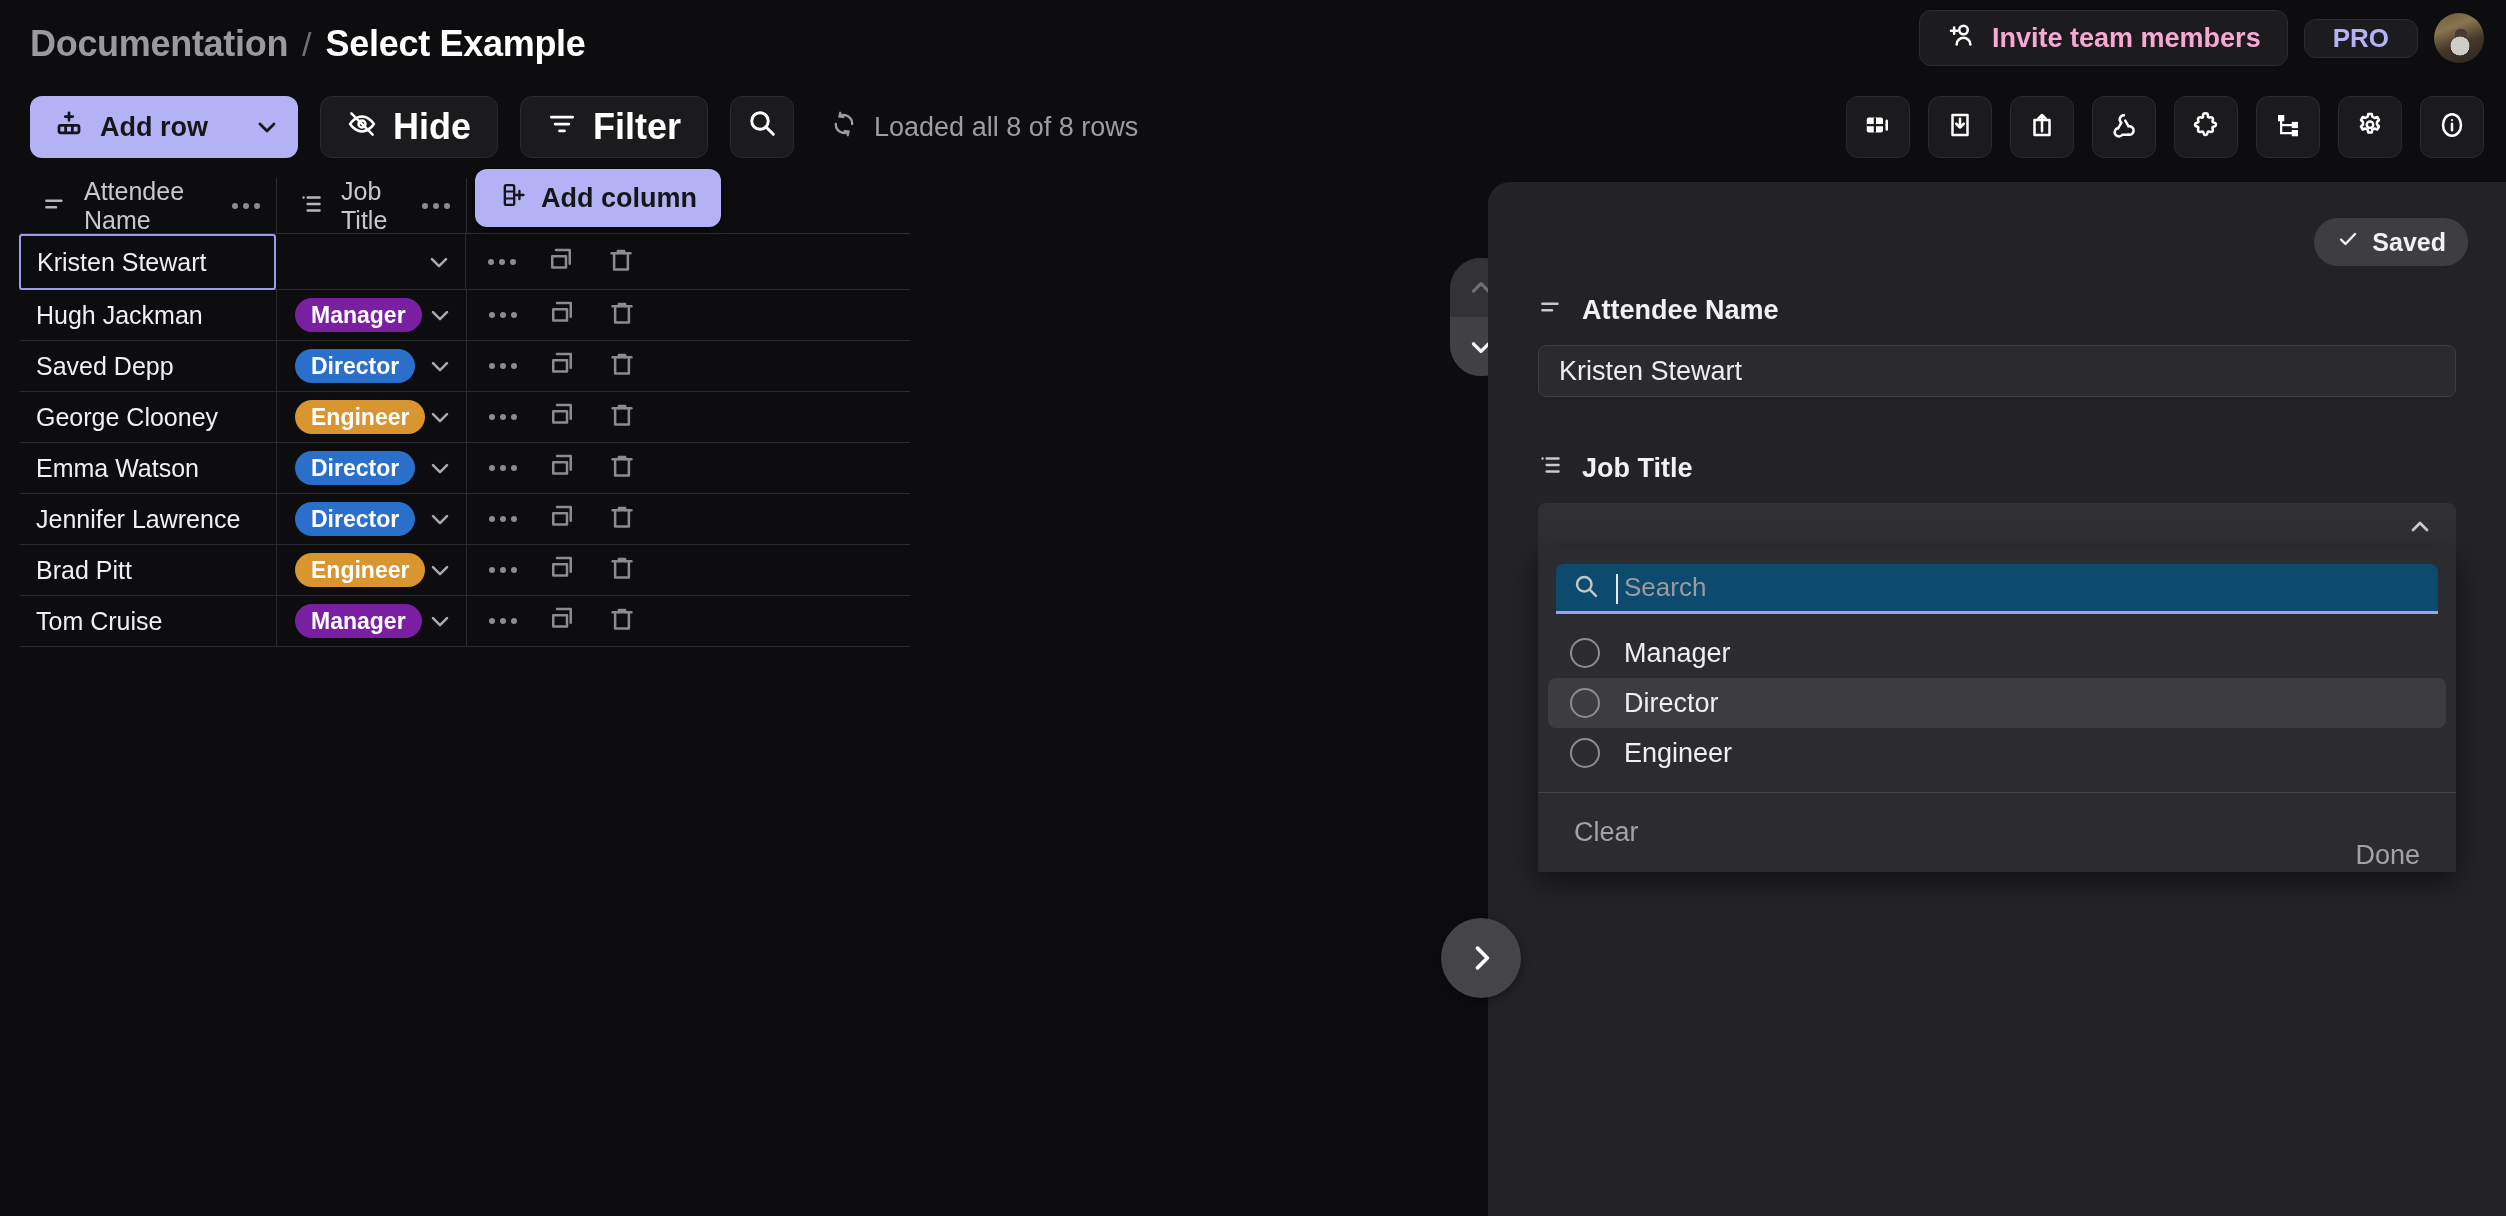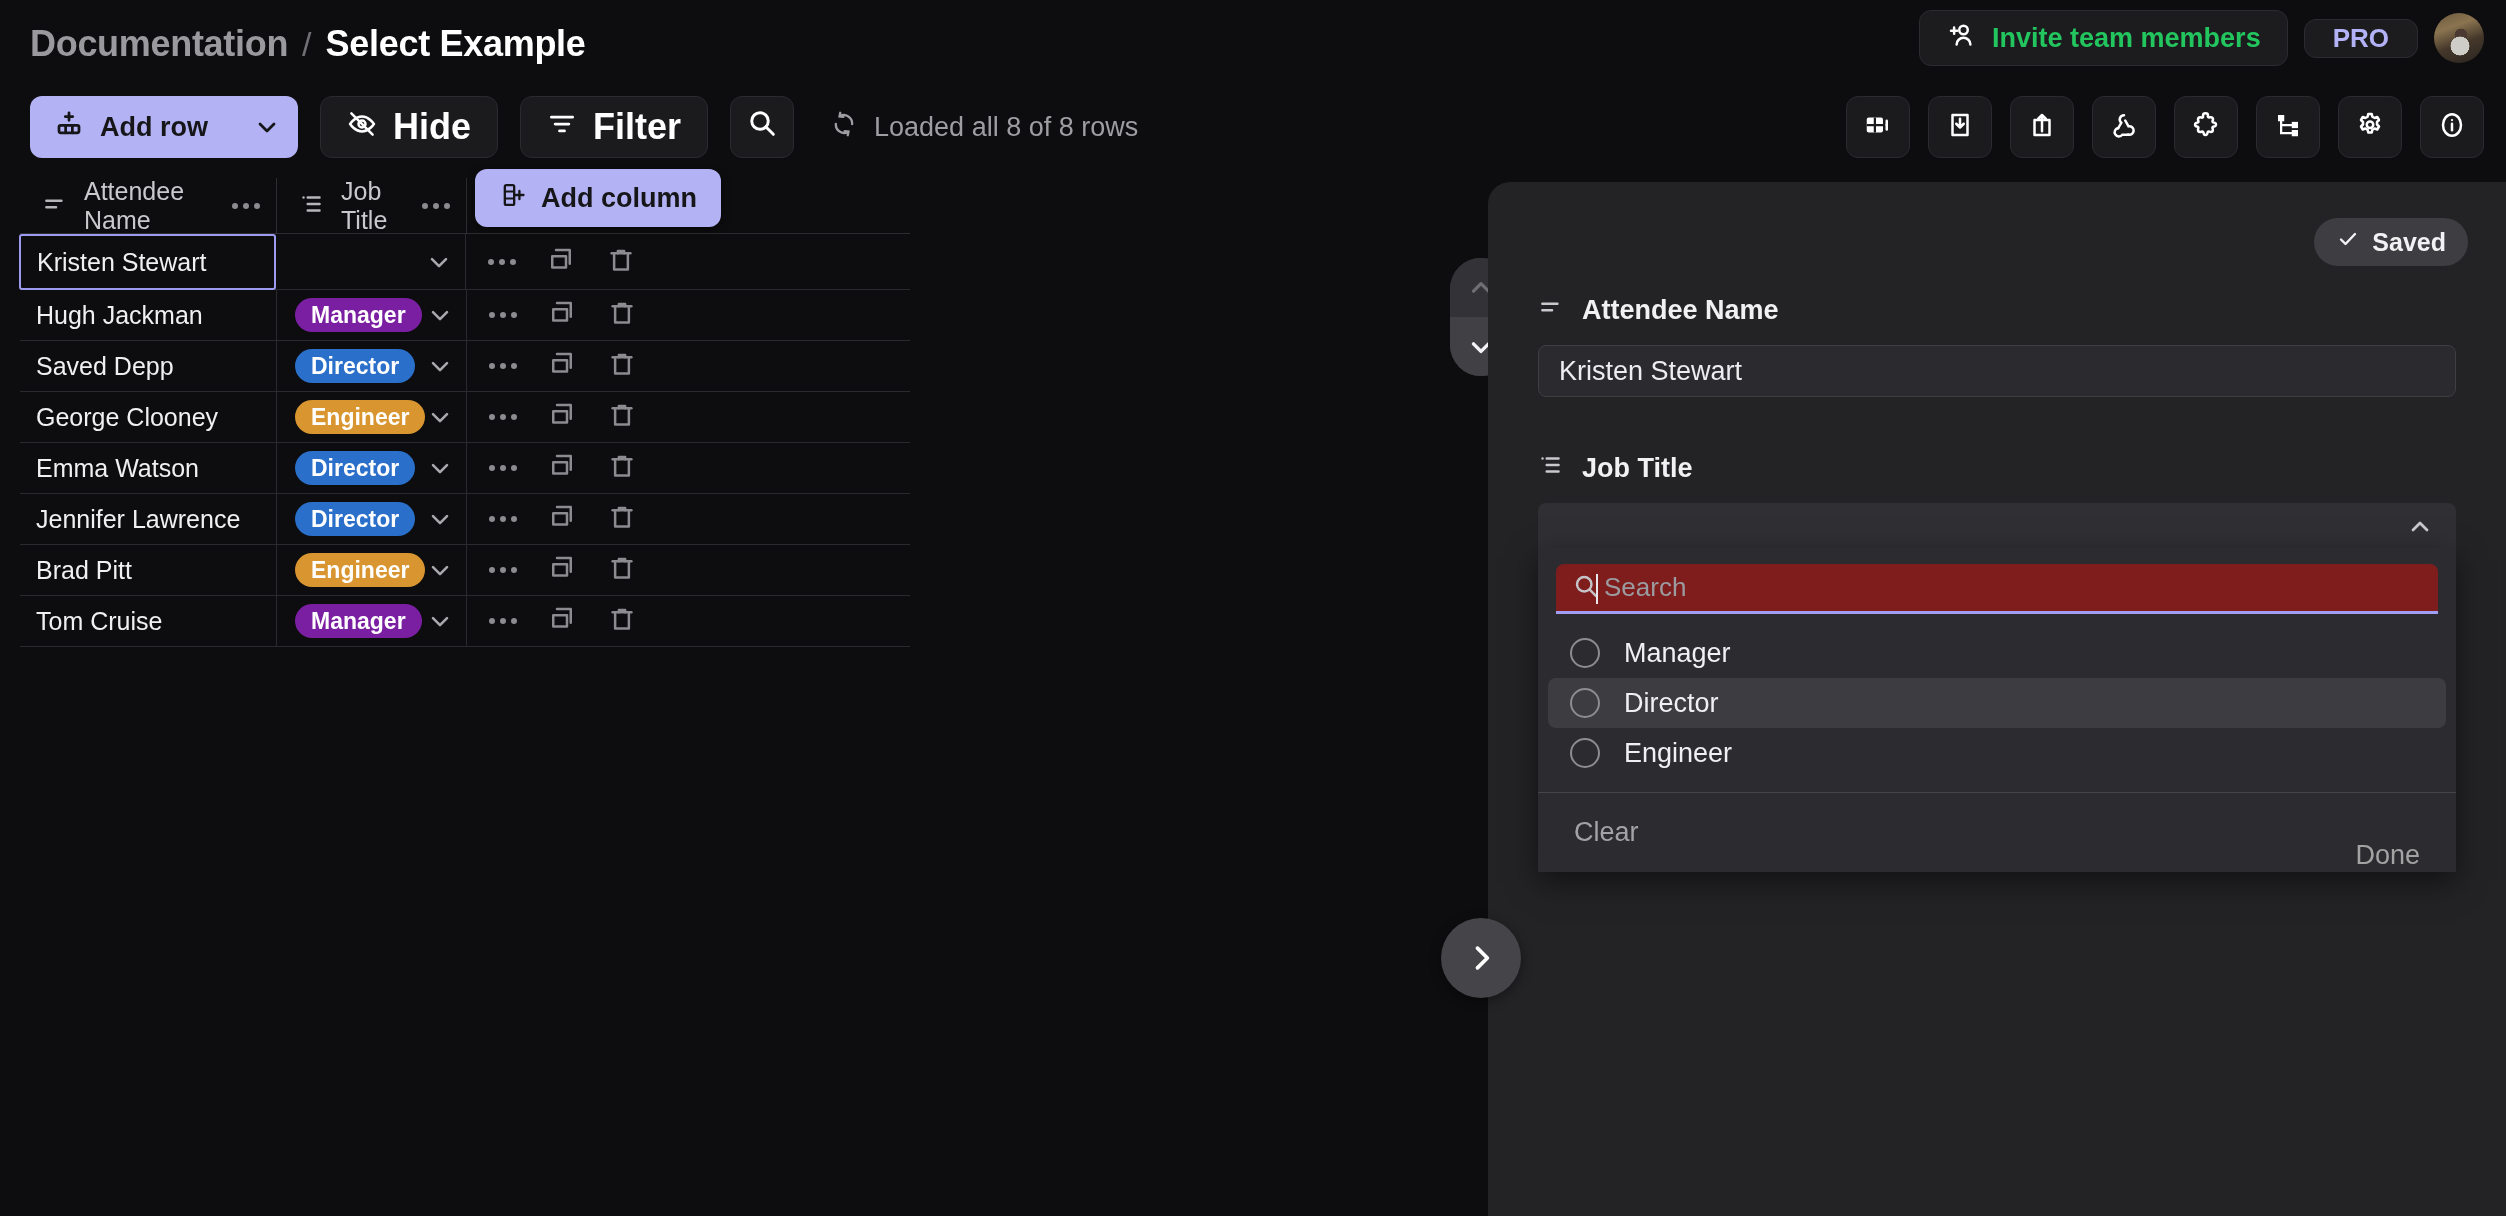--- a/index.html
+++ b/index.html
@@ -25,21 +25,21 @@
   .bc-current { color: #ffffff; font-size: 36px; font-weight: bold; letter-spacing: -0.3px; }
 
   .topright {
     position: absolute; right: 22px; top: 10px;
     display: flex; align-items: center; gap: 16px;
   }
   .invite-btn {
     height: 56px; padding: 0 26px; border-radius: 12px;
     background: #1c1c1f; border: 1px solid #2b2b30;
     display: flex; align-items: center; gap: 16px;
-    color: #22c55e; font-size: 27px; font-weight: bold; cursor: pointer;
+    color: #f9a8d4; font-size: 27px; font-weight: bold; cursor: pointer;
   }
   .pro-btn {
     height: 39px; padding: 0 28px; border-radius: 12px;
     background: #1c1c1f; border: 1px solid #2b2b30;
     display: flex; align-items: center;
     color: #b4b2f7; font-size: 26px; font-weight: bold; cursor: pointer;
   }
   .avatar {
     width: 50px; height: 50px; border-radius: 50%;
     background:
@@ -166,23 +166,23 @@
     display: flex; align-items: center; justify-content: flex-end;
     padding: 0 22px; cursor: pointer;
   }
   .dropdown {
     position: absolute; left: 1538px; top: 548px;
     width: 918px; background: #2c2c30;
     box-shadow: 0 10px 28px rgba(0,0,0,.5);
   }
   .dd-searchwrap { padding: 16px 18px 14px 18px; }
   .dd-search {
-    height: 50px; border-radius: 8px 8px 0 0; background: #7f1d1d;
+    height: 50px; border-radius: 8px 8px 0 0; background: #0c4a6e;
     border-bottom: 3px solid #a09ef2;
-    display: flex; align-items: center; gap: 4px; padding: 0 16px;
+    display: flex; align-items: center; gap: 24px; padding: 0 16px;
   }
   .dd-search-text { color: #9b9ba0; font-size: 26px; position: relative; }
   .dd-caret-bar {
     position: absolute; left: -8px; top: 2px; width: 2px; height: 30px;
     background: #e8e8ea;
   }
   .dd-opt {
     height: 50px; margin: 0 10px; border-radius: 8px;
     display: flex; align-items: center; gap: 24px; padding-left: 22px;
     color: #f0f0f2; font-size: 27px; cursor: pointer;

